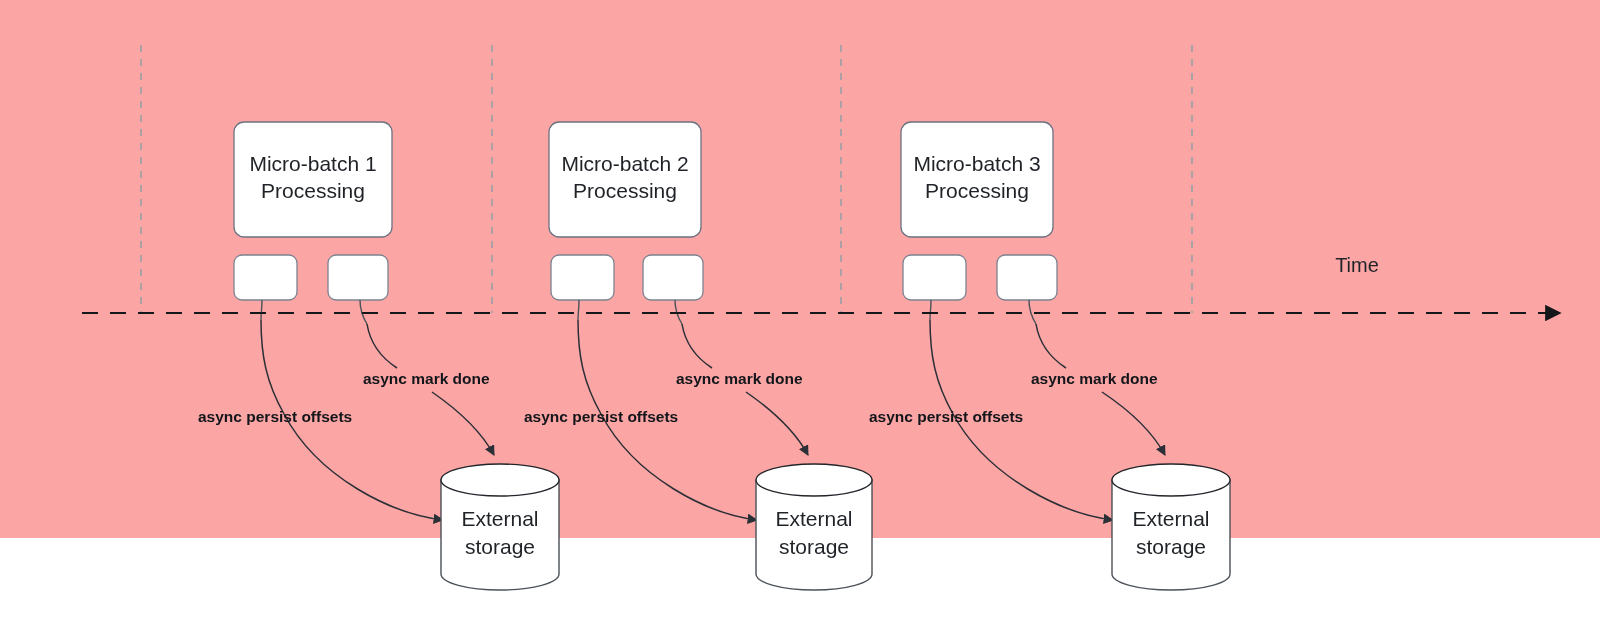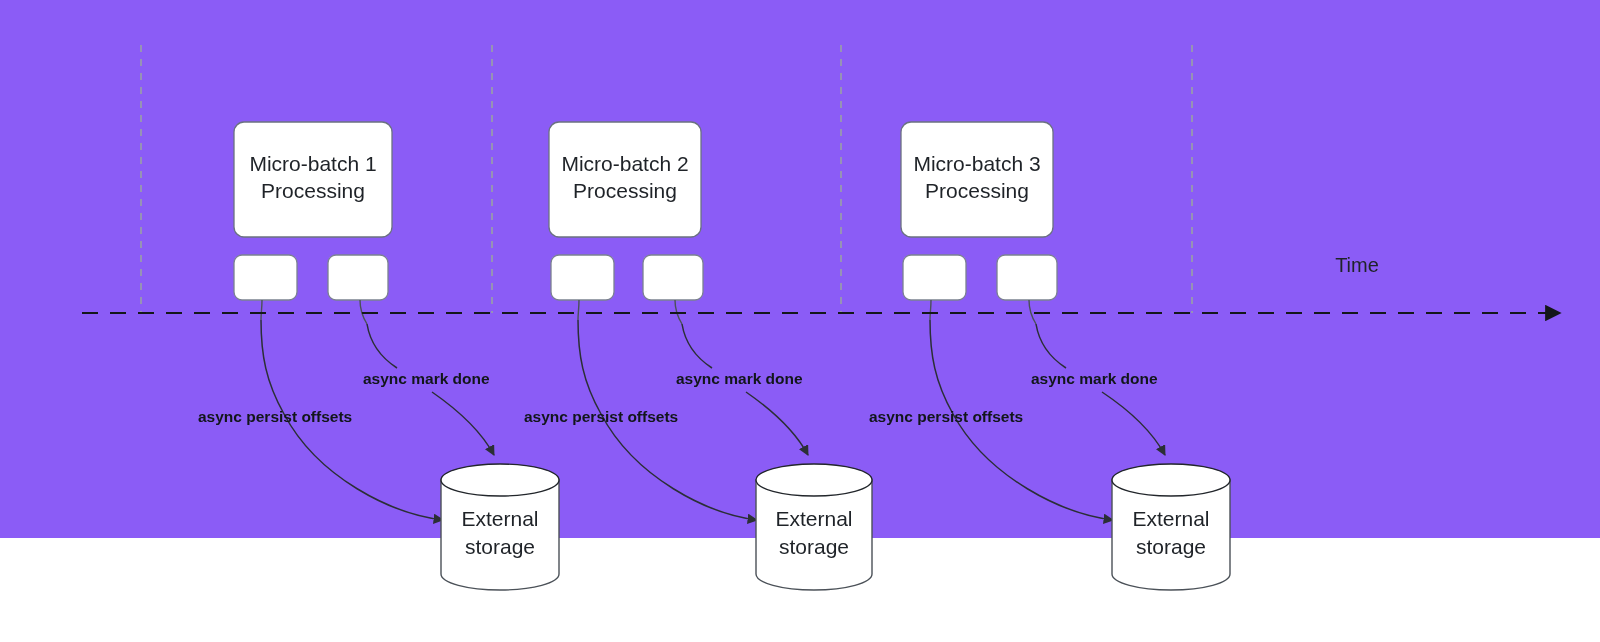--- a/index.html
+++ b/index.html
@@ -10,21 +10,21 @@
   body {
     width: 1600px;
     height: 642px;
     font-family: "Liberation Sans", sans-serif;
     overflow: hidden;
   }
   #diagram-root {
     position: relative;
     width: 1600px;
     height: 538px;
-    background: #8b5cf6;
+    background: #fca5a5;
   }
   svg.canvas {
     position: absolute;
     top: 0;
     left: 0;
     width: 1600px;
     height: 642px;
   }
   .node-box {
     fill: #ffffff;

